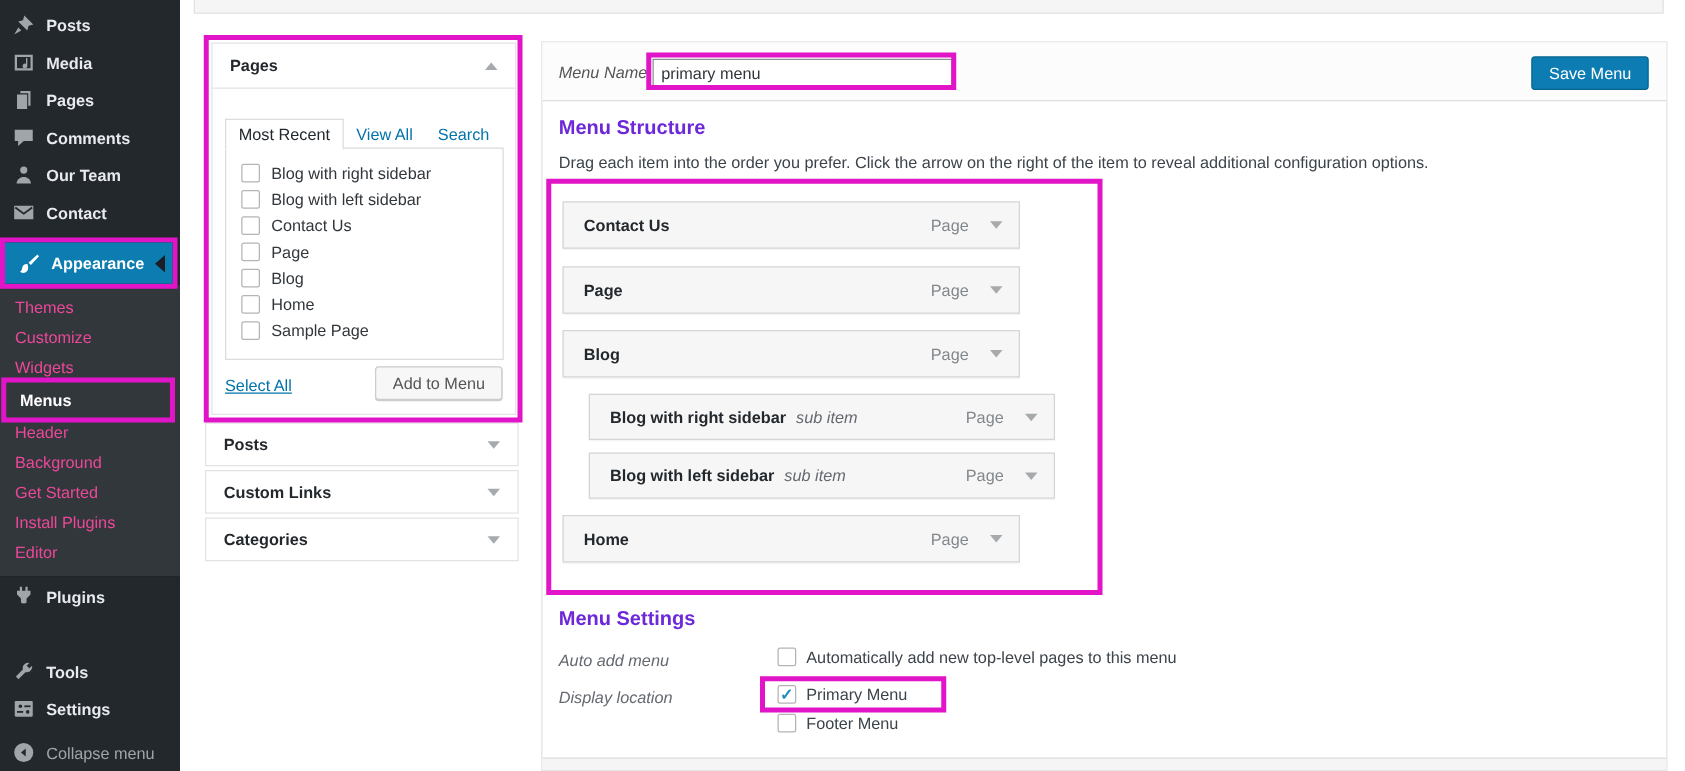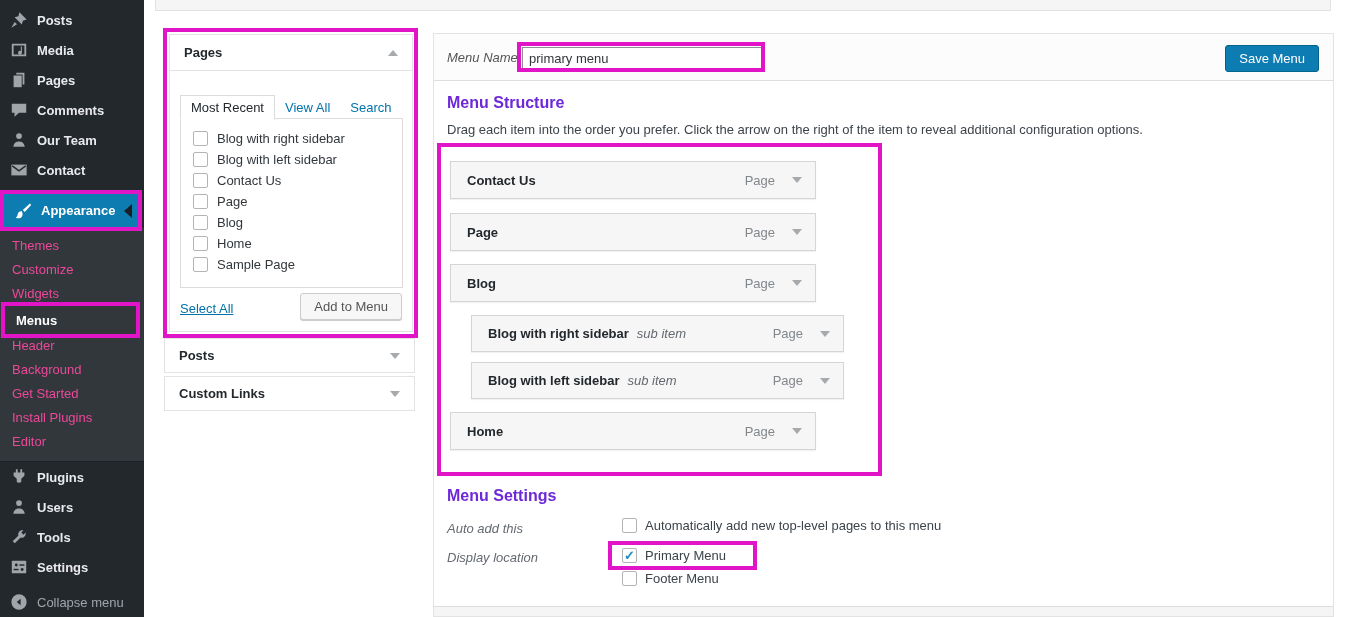--- a/index.html
+++ b/index.html
@@ -200,29 +200,20 @@
     <div class="sb-sep"></div>
 
     <div class="sb-item" style="top:462px">
       <span class="sb-ico">
           <svg viewBox="0 0 20 20">
             <path d="M6.5 1.5h2V5h3V1.5h2V5H16v3.5L12.5 12v3.5c-1.6 1.2-3.4 1.2-5 0V12L4 8.5V5h2.5z"></path>
           </svg>
         </span>
       <span>Plugins</span>
     </div>
-    <div class="sb-item" style="top:492px">
-      <span class="sb-ico">
-          <svg viewBox="0 0 20 20">
-            <circle cx="10" cy="5.6" r="3.2"></circle>
-            <path d="M3.6 17.5c.4-3.7 3-5.7 6.4-5.7s6 2 6.4 5.7z"></path>
-          </svg>
-        </span>
-      <span>Users</span>
-    </div>
     <div class="sb-item" style="top:522px">
       <span class="sb-ico">
           <svg viewBox="0 0 20 20">
             <path d="M17.5 6.2a4.8 4.8 0 0 1-6 4.6l-6.2 6.2-2.3-2.3 6.2-6.2a4.8 4.8 0 0 1 5.8-5.9L12.6 5 15 7.4l2.4-2.4c.1.4.1.8.1 1.2z"></path>
           </svg>
         </span>
       <span>Tools</span>
     </div>
     <div class="sb-item" style="top:552px">
       <span class="sb-ico">
@@ -295,20 +286,24 @@
   <div class="hl-box hl-overlay pages-hl"></div>
 
   <div class="acc" style="top:338px">
     <span>Posts</span>
       <span class="tri-down"></span>
   </div>
   <div class="acc" style="top:376px">
     <span>Custom Links</span>
       <span class="tri-down"></span>
   </div>
+  <div class="acc" style="top:414px">
+    <span>Categories</span>
+      <span class="tri-down"></span>
+  </div>
 
   <div class="editor">
     <div class="editor-h">
       <span class="mn-label">Menu Name</span>
       <input class="mn-input" type="text" value="primary menu" style="">
       <button class="btn-primary">Save Menu</button>
     </div>
 
     <div class="h2" style="left:13px;top:60px">Menu Structure</div>
     <div class="help">Drag each item into the order you prefer. Click the arrow on the right of the item to reveal additional configuration options.</div>
@@ -352,21 +347,21 @@
     </div>
     <div class="mi" style="top:378px">
       <span class="mi-title">Home</span>
       <span class="mi-right">
           <span class="mi-type">Page</span>
           <span class="tri-down"></span>
         </span>
     </div>
 
     <div class="h2" style="left:13px;top:453px">Menu Settings</div>
-    <span class="it-label" style="left:13px;top:487px">Auto add this</span>
+    <span class="it-label" style="left:13px;top:487px">Auto add menu</span>
     <label class="cb-row" style="left:188px;top:484px">
       <span class="cb"></span>
       <span>Automatically add new top-level pages to this menu</span>
     </label>
     <span class="it-label" style="left:13px;top:516px">Display location</span>
     <label class="cb-row" style="left:188px;top:514px">
       <span class="cb checked"></span>
       <span>Primary Menu</span>
     </label>
     <label class="cb-row" style="left:188px;top:537px">

